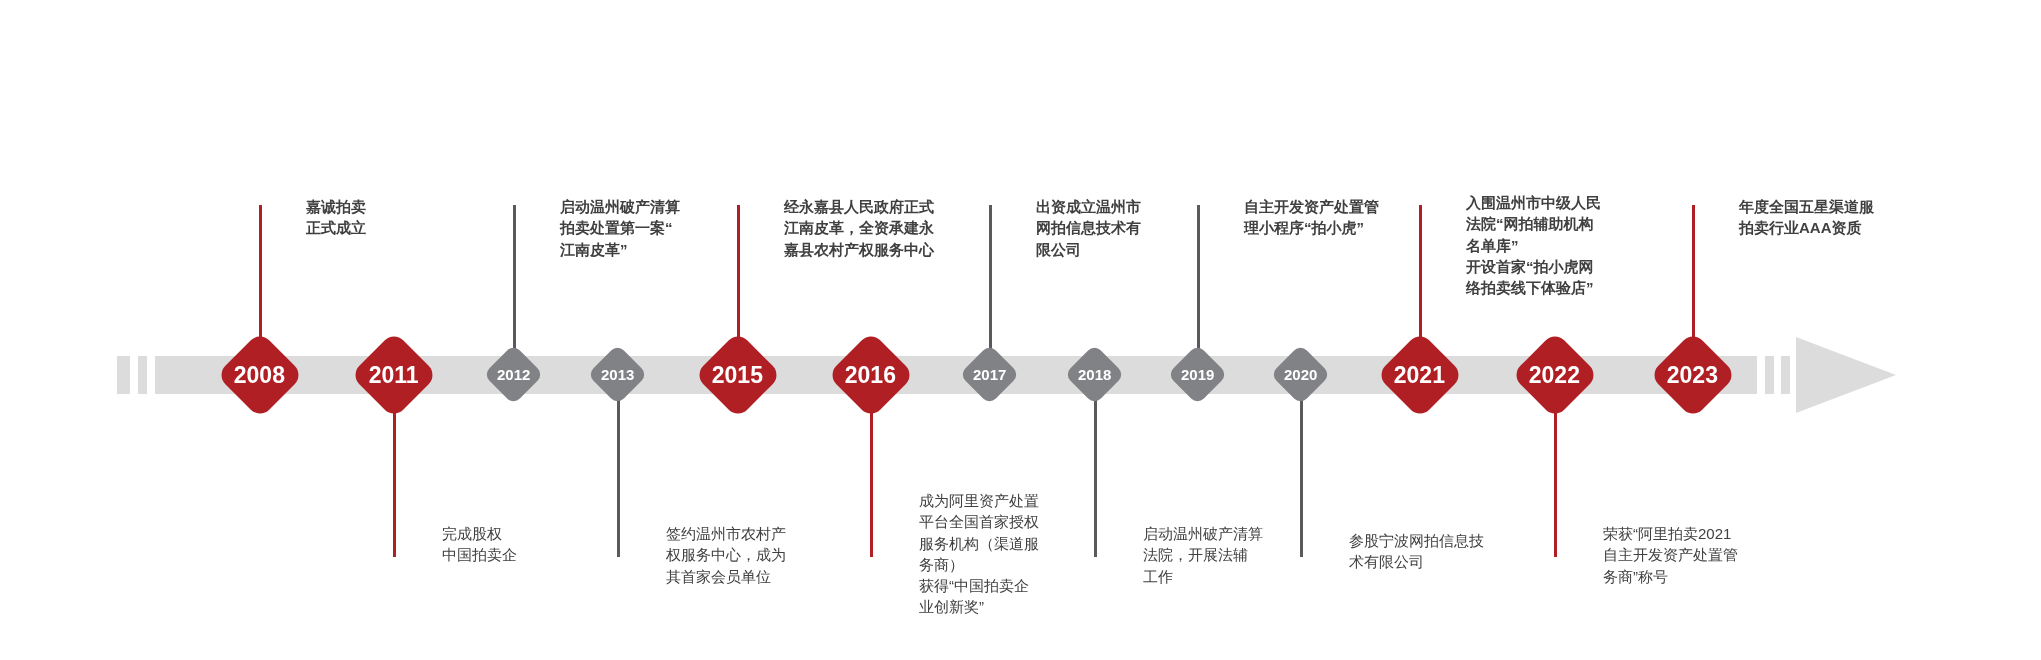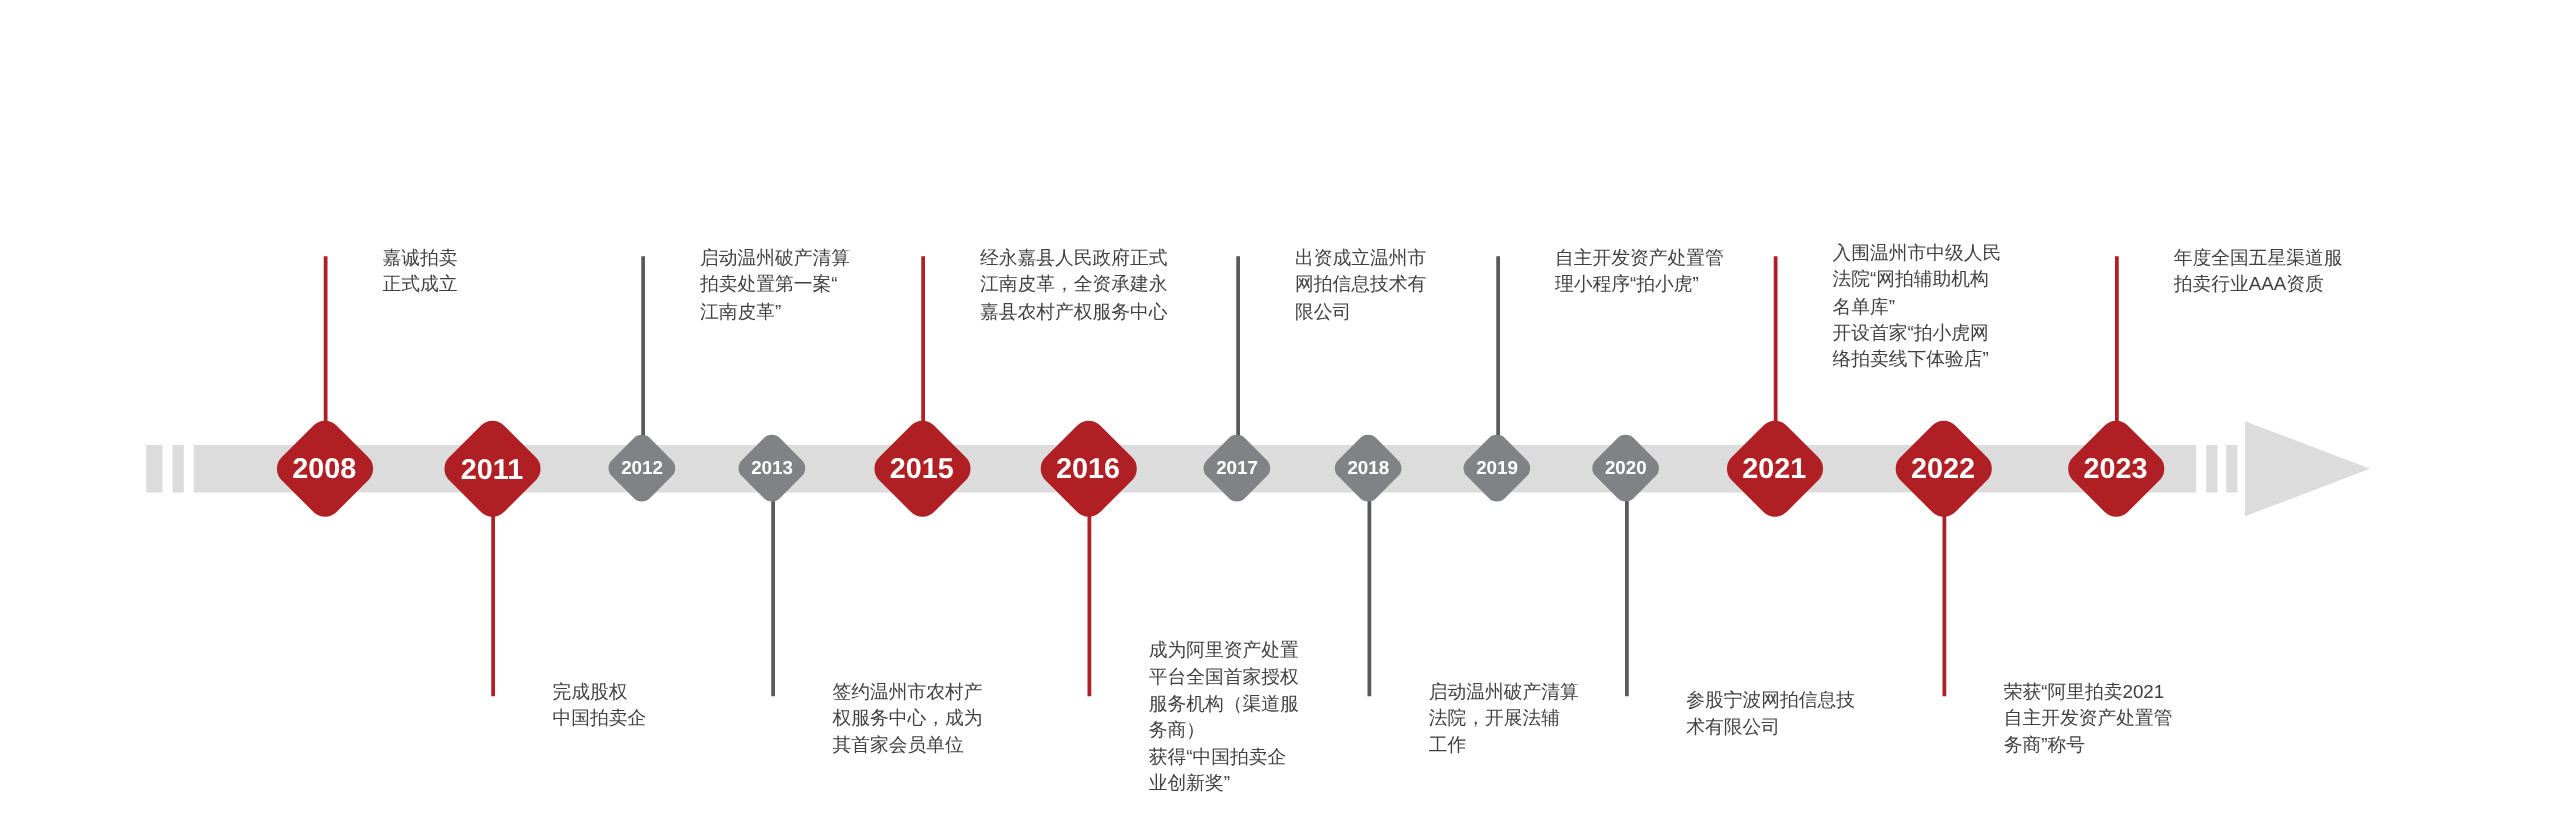--- a/index.html
+++ b/index.html
@@ -76,22 +76,22 @@
   .note{
     position:absolute;
     white-space:pre-line;
     width:max-content;
     max-width:330px;
     font-size:15px;
     line-height:1.42;
     color:var(--note-text);
     z-index:3;
   }
-  .above .note{top:-179px;left:46px;}
-  .below .note{top:148px;left:48px;margin-top:20px;}
+  .above .note{top:-179px;left:46px;font-weight:bold;}
+  .below .note{top:148px;left:48px;}
 </style>
 </head>
 <body>
 
 <div class="canvas">
 
   <div class="band-dash" style="left:117px;width:13px"></div>
   <div class="band-dash" style="left:138px;width:9px"></div>
   <div class="band-main"></div>
   <div class="band-dash" style="left:1765px;width:9px"></div>

